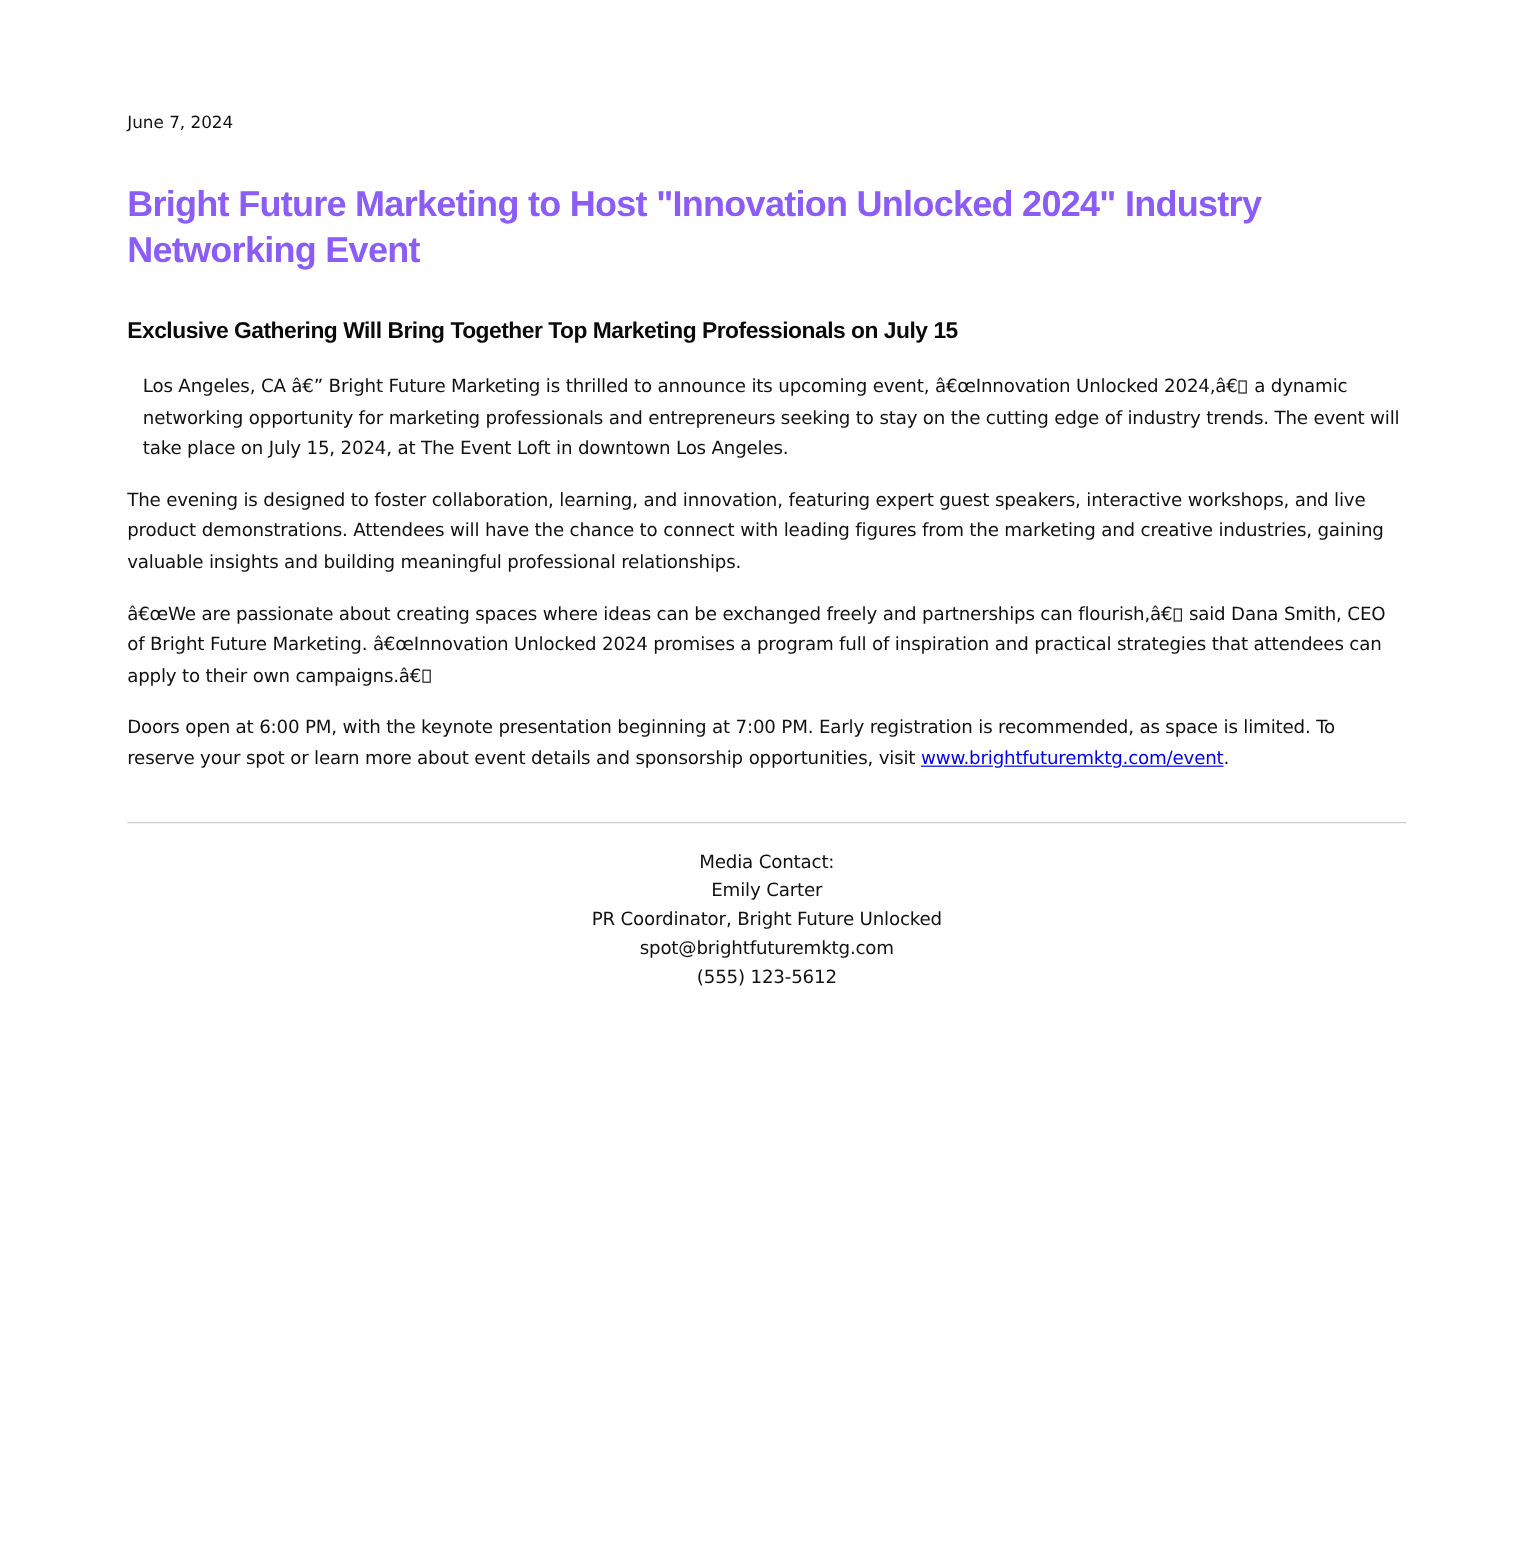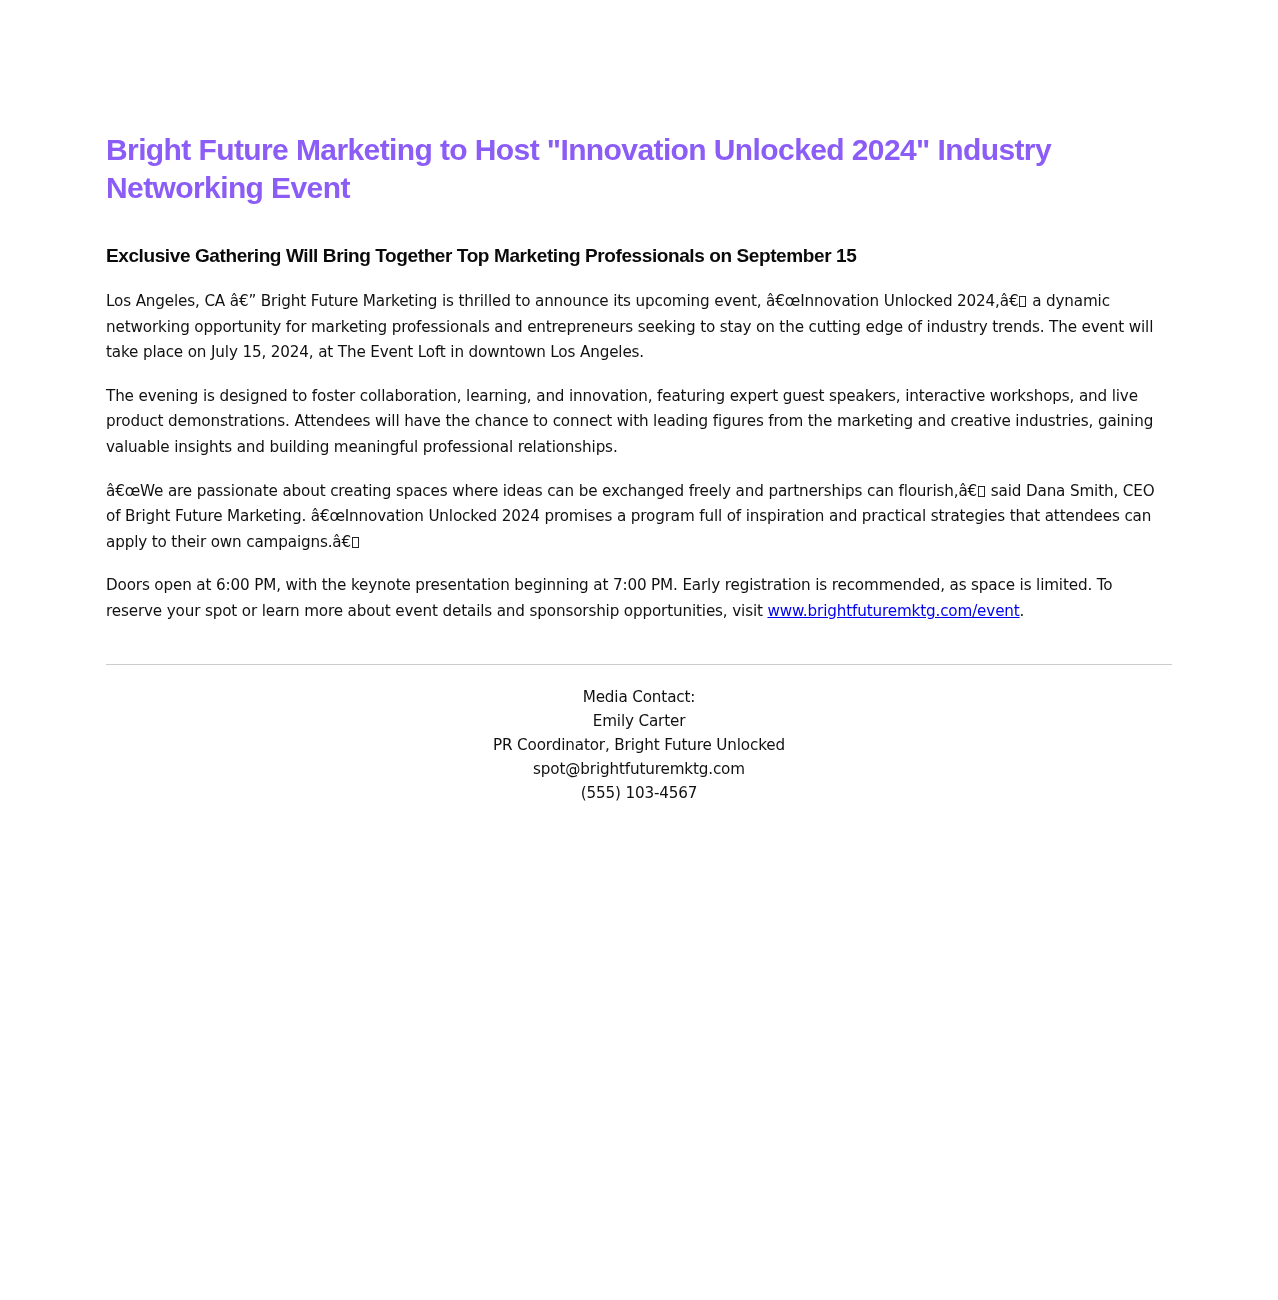--- a/index.html
+++ b/index.html
@@ -12,47 +12,48 @@
     .meta { font-size: 14px; line-height: 21px; }
     h1 {
       margin: 38px 0 0 0; font-size: 30px; line-height: 38px; font-weight: bold;
       letter-spacing: -0.6px; color: #8b5cf6; font-family: "Liberation Sans", sans-serif;
     }
     h2 {
       margin: 36px 0 0 0; font-size: 19px; line-height: 26px; font-weight: bold;
       letter-spacing: -0.4px; color: #0a0a0a; font-family: "Liberation Sans", sans-serif;
     }
     p.body { margin: 18px 0 0 0; font-size: 15.2px; line-height: 25.6px; letter-spacing: -0.15px; }
-    p.body.first { margin-top: 20px; }
+    p.body.first { margin-top: 20px; margin-left: 13px; }
     a.link { color: #1a0dab; text-decoration: underline; color: #0000ee; }
     hr.sep { margin: 39px 0 0 0; border: 0; border-top: 1px solid #cccccc; height: 0; }
     .contact { margin-top: 20px; font-size: 15.2px; line-height: 24px; letter-spacing: -0.15px; text-align: center; }
     .contact div { white-space: nowrap; }
     .tofu { display: inline-block; width: 7px; height: 11px; border: 1px solid #222; vertical-align: -1px; margin: 0 1px; box-sizing: border-box; }
   </style>
 </head>
 <body>
 
 <div class="page">
   <div class="meta">
+    <div>June 7, 2024</div>
   </div>
 
   <h1>Bright Future Marketing to Host "Innovation Unlocked 2024" Industry Networking Event</h1>
-  <h2>Exclusive Gathering Will Bring Together Top Marketing Professionals on September 15</h2>
+  <h2>Exclusive Gathering Will Bring Together Top Marketing Professionals on July 15</h2>
 
   <p class="body first"><span>Los Angeles, CA â€” Bright Future Marketing is thrilled to announce its upcoming event, â€œInnovation Unlocked 2024,â€</span><span class="tofu"></span><span> a dynamic networking opportunity for marketing professionals and entrepreneurs seeking to stay on the cutting edge of industry trends. The event will take place on July 15, 2024, at The Event Loft in downtown Los Angeles.</span></p>
 
   <p class="body">The evening is designed to foster collaboration, learning, and innovation, featuring expert guest speakers, interactive workshops, and live product demonstrations. Attendees will have the chance to connect with leading figures from the marketing and creative industries, gaining valuable insights and building meaningful professional relationships.</p>
 
   <p class="body"><span>â€œWe are passionate about creating spaces where ideas can be exchanged freely and partnerships can flourish,â€</span><span class="tofu"></span><span> said Dana Smith, CEO of Bright Future Marketing. â€œInnovation Unlocked 2024 promises a program full of inspiration and practical strategies that attendees can apply to their own campaigns.â€</span><span class="tofu"></span></p>
 
   <p class="body"><span>Doors open at 6:00 PM, with the keynote presentation beginning at 7:00 PM. Early registration is recommended, as space is limited. To reserve your spot or learn more about event details and sponsorship opportunities, visit </span><a class="link" href="#">www.brightfuturemktg.com/event</a><span>.</span></p>
 
   <hr class="sep">
 
   <div class="contact">
     <div>Media Contact:</div>
     <div>Emily Carter</div>
     <div>PR Coordinator, Bright Future Unlocked</div>
     <div>spot@brightfuturemktg.com</div>
-    <div>(555) 103-4567</div>
+    <div>(555) 123-5612</div>
   </div>
 </div>
 
 </body></html>

